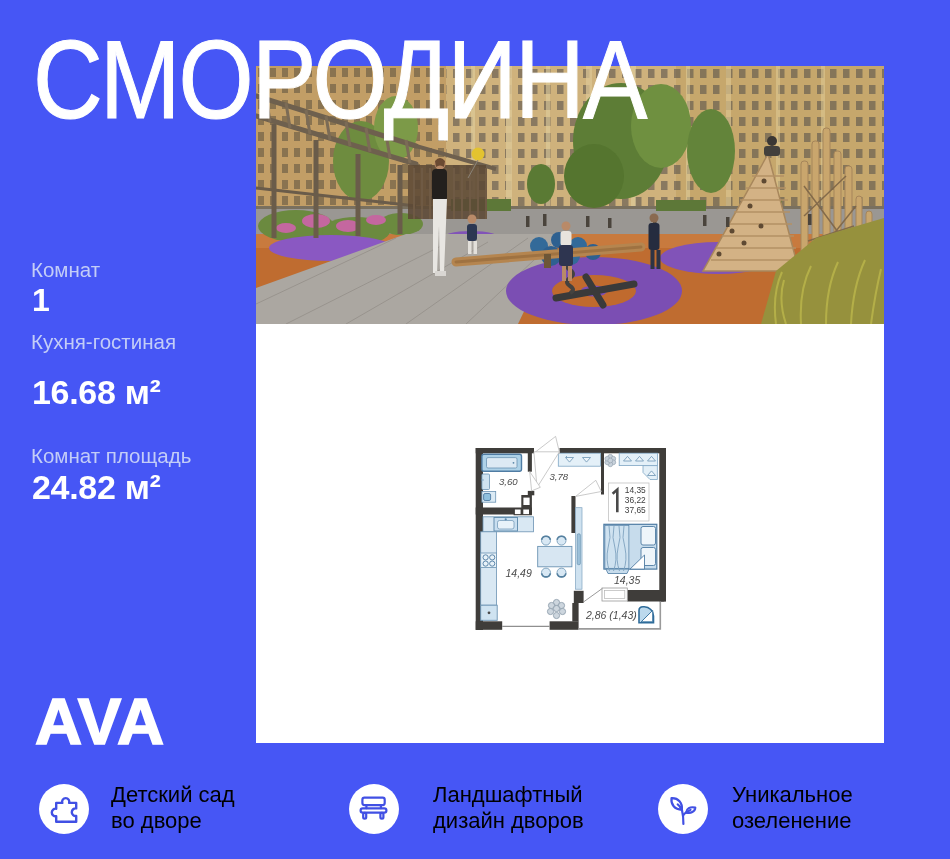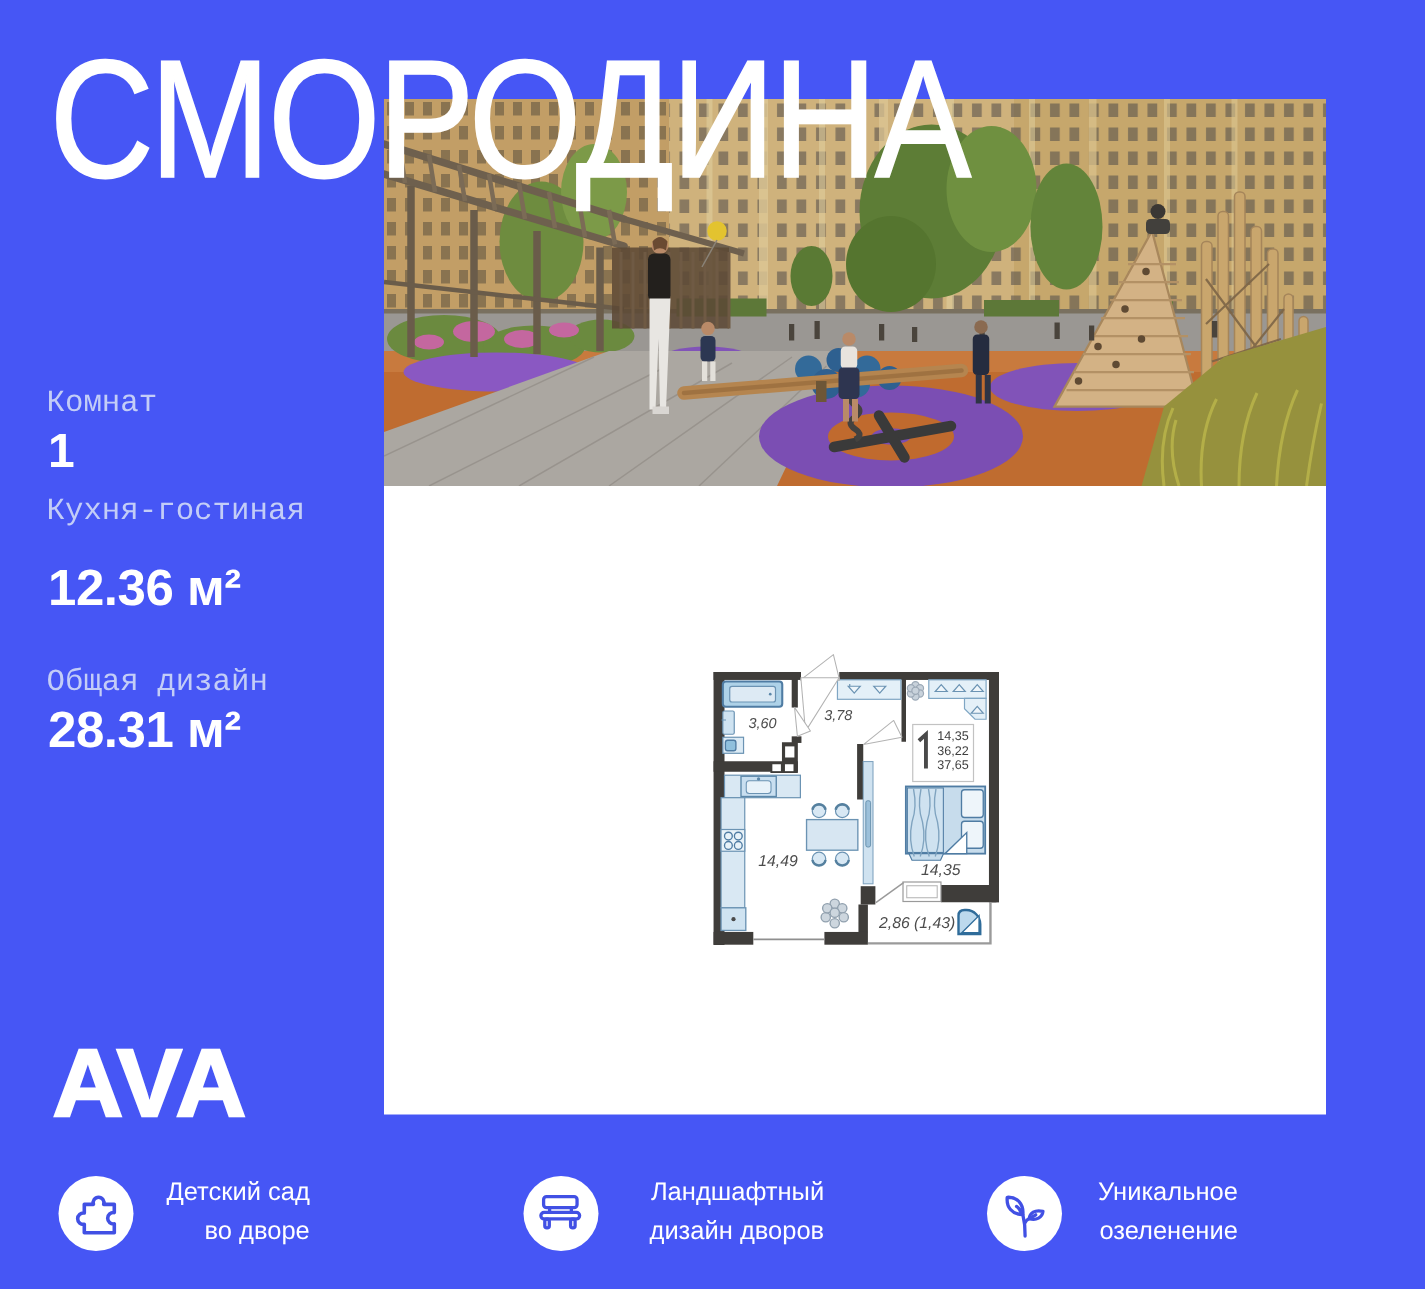--- a/index.html
+++ b/index.html
@@ -3,27 +3,27 @@
 <meta charset="utf-8">
 <style>
   html,body{margin:0;padding:0;}
   body{width:950px;height:859px;background:#4656f5;position:relative;overflow:hidden;
        font-family:"Liberation Sans",sans-serif;}
   .photo{position:absolute;left:256px;top:66px;width:628px;height:258px;overflow:hidden;}
   .white{position:absolute;left:256px;top:324px;width:628px;height:419px;background:#fff;}
   h1.title{position:absolute;left:33px;top:25px;margin:0;color:#fff;font-weight:400;-webkit-text-stroke:1.1px #fff;
        font-size:112px;letter-spacing:-2px;transform:scaleX(0.862);transform-origin:left top;
        line-height:109px;white-space:nowrap;}
-  .stat-label{position:absolute;left:31px;color:#c3cdf7;font-size:20.5px;font-weight:400;line-height:23px;font-family:Liberation Mono, monospace;}
+  .stat-label{position:absolute;left:31px;color:#c3cdf7;font-size:20.5px;font-weight:400;line-height:23px;}
   .stat-value{position:absolute;left:32px;color:#ffffff;font-weight:700;line-height:36px;letter-spacing:-0.3px;}
   .ava{position:absolute;left:35px;top:690px;color:#fff;font-weight:700;font-size:64px;
        letter-spacing:0.5px;-webkit-text-stroke:1.6px #fff;transform:scaleX(1.02);transform-origin:left top;line-height:64px;}
   .feat{position:absolute;top:784px;height:50px;}
   .feat .ic{position:absolute;left:0;top:0;width:50px;height:50px;border-radius:50%;background:#fff;}
-  .feat .tx{position:absolute;top:-2px;color:#ffffff;font-size:17px;line-height:26.2px;white-space:nowrap;text-align:right;}
+  .feat .tx{position:absolute;top:-2px;color:#000000;font-size:22px;line-height:26.2px;white-space:nowrap;}
 </style>
 </head>
 <body>
 <div class="photo"><svg width="628" height="258" viewBox="0 0 628 258">
 <defs>
 <pattern id="win" width="13" height="16" patternUnits="userSpaceOnUse">
   <rect width="14" height="17" fill="none"></rect>
   <rect x="2" y="3" width="6.5" height="9" fill="#5a544d" opacity="0.6"></rect>
 </pattern>
 <pattern id="win2" width="12" height="16" patternUnits="userSpaceOnUse">
@@ -349,23 +349,23 @@
   <text x="549.5" y="480" font-size="9.6">3,78</text>
   <text x="505.5" y="577" font-size="10.5">14,49</text>
   <text x="614" y="583.5" font-size="10.5">14,35</text>
   <text x="586" y="618.5" font-size="10.5">2,86 (1,43)</text>
 </g>
 </svg>
 <h1 class="title">СМОРОДИНА</h1>
 <div class="stat-label" style="top:258px">Комнат</div>
 <div class="stat-value" style="top:282px;font-size:32px">1</div>
 <div class="stat-label" style="top:330px">Кухня-гостиная</div>
-<div class="stat-value" style="top:374px;font-size:34px">12.36 м²</div>
-<div class="stat-label" style="top:444px">Общая дизайн</div>
-<div class="stat-value" style="top:469px;font-size:34px">28.31 м²</div>
+<div class="stat-value" style="top:374px;font-size:34px">16.68 м²</div>
+<div class="stat-label" style="top:444px">Комнат площадь</div>
+<div class="stat-value" style="top:469px;font-size:34px">24.82 м²</div>
 <div class="ava">AVA</div>
 <div class="feat" style="left:39px">
     <div class="ic"><svg width="50" height="50" viewBox="0 0 50 50">
 <path d="M17.2,18.9 L23.3,18.9 A3.6,3.6 0 1 1 30.1,18.9 L37.2,18.9 L37.2,24.4 A3.8,3.8 0 1 0 37.2,31.9 L37.2,37.8 L17.2,37.8 L17.2,32.2 A3.8,3.8 0 1 1 17.2,24.7 Z" fill="none" stroke="#4150e4" stroke-width="2.4" stroke-linejoin="round"></path>
 </svg></div>
     <div class="tx" style="left:72px">Детский сад<br>во дворе</div>
   </div>
 <div class="feat" style="left:349px">
     <div class="ic"><svg width="50" height="50" viewBox="0 0 50 50">
 <g fill="none" stroke="#4150e4" stroke-width="2.2" stroke-linejoin="round" stroke-linecap="round">

